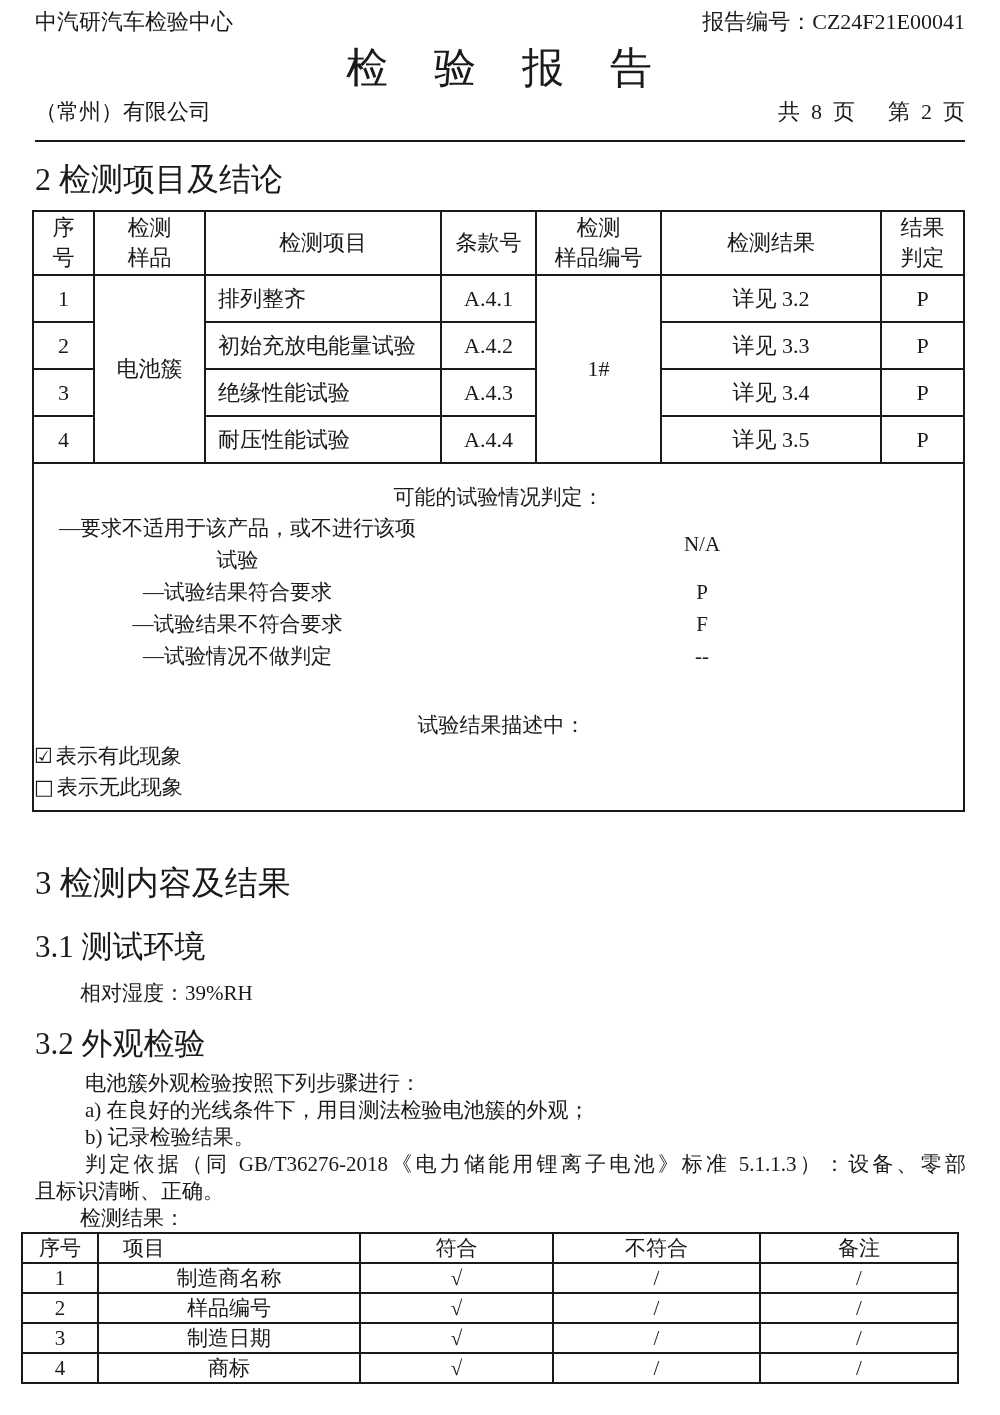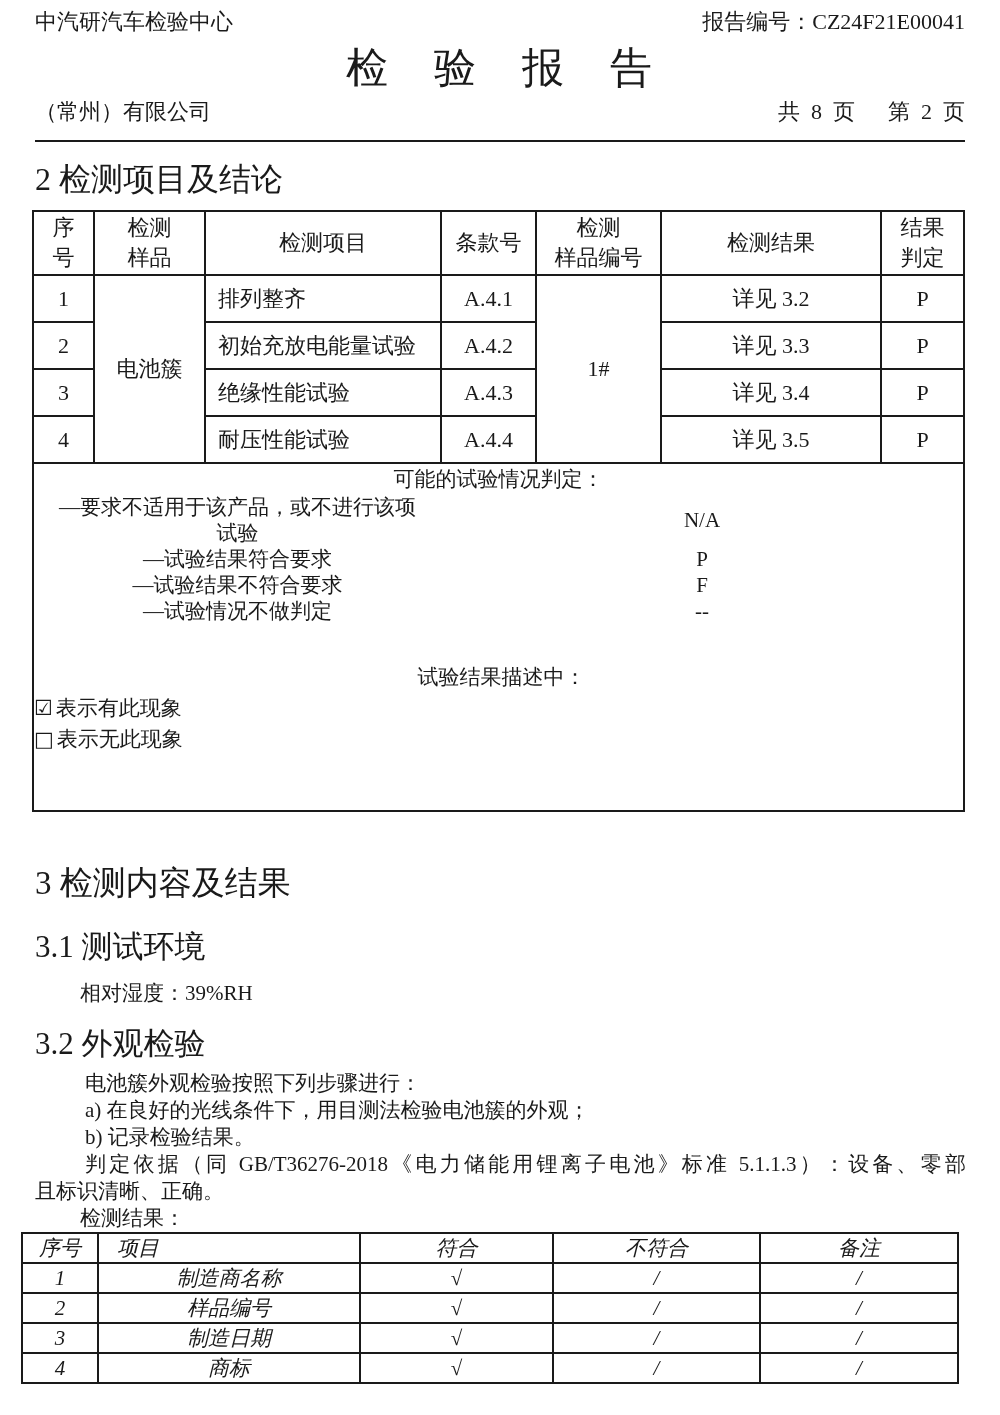--- a/index.html
+++ b/index.html
@@ -22,40 +22,40 @@
   
   table{border-collapse:collapse;table-layout:fixed;}
   .main-tbl{margin:11px 0 0 32px;width:931px;font-size:22px;}
   .main-tbl th,.main-tbl td{border:2px solid #1a1a1a;font-weight:normal;text-align:center;padding:0;}
   .main-tbl th{white-space:pre-line;line-height:30px;}
   .main-tbl tr.hd{height:64px;}
   .main-tbl tr.r{height:47px;}
   .main-tbl td.item{text-align:left;padding-left:12px;}
   .notes-cell{height:346px;vertical-align:top;text-align:left;padding:8px 10px;}
   
-  .legend{font-size:21px;}
+  .legend{font-size:21px;margin-top:18px;}
   .legend-title{line-height:30px;}
-  .legend-row{display:flex;align-items:center;line-height:26px;}
+  .legend-row{display:flex;align-items:center;line-height:32px;}
   .legend-label{width:407px;white-space:pre-line;}
   .legend-code{flex:1;}
   .legend-desc-title{margin-top:38px;padding-left:6px;line-height:31px;}
   .legend-desc{display:flex;align-items:center;line-height:31px;}
   .icon{font-family:"DejaVu Sans","Liberation Sans",sans-serif;font-size:21px;margin-right:3px;}
   
   .body-line{margin-left:35px;width:931px;font-size:21px;line-height:27px;}
   .ind85{padding-left:50px;}
   .ind80{padding-left:45px;}
   .jst{text-align:justify;text-align-last:justify;}
   .ti50{text-indent:50px;}
   .para{margin-top:7px;}
   
   .bt{margin:0 0 0 21px;width:936px;font-size:21px;}
   .bt th,.bt td{border:2px solid #1a1a1a;font-weight:normal;text-align:center;padding:0;}
-  .bt tr{height:17px;font-style:italic;}
-  .bt th.left{text-align:left;padding-left:18px;}
+  .bt tr{height:17px;}
+  .bt th.left{text-align:left;padding-left:24px;}
 </style>
 </head>
 <body>
 
 <div class="page">
 
   <div class="hdr">
     <div class="hdr-line">
       <span>中汽研汽车检验中心</span>
       <span>报告编号：CZ24F21E00041</span>

